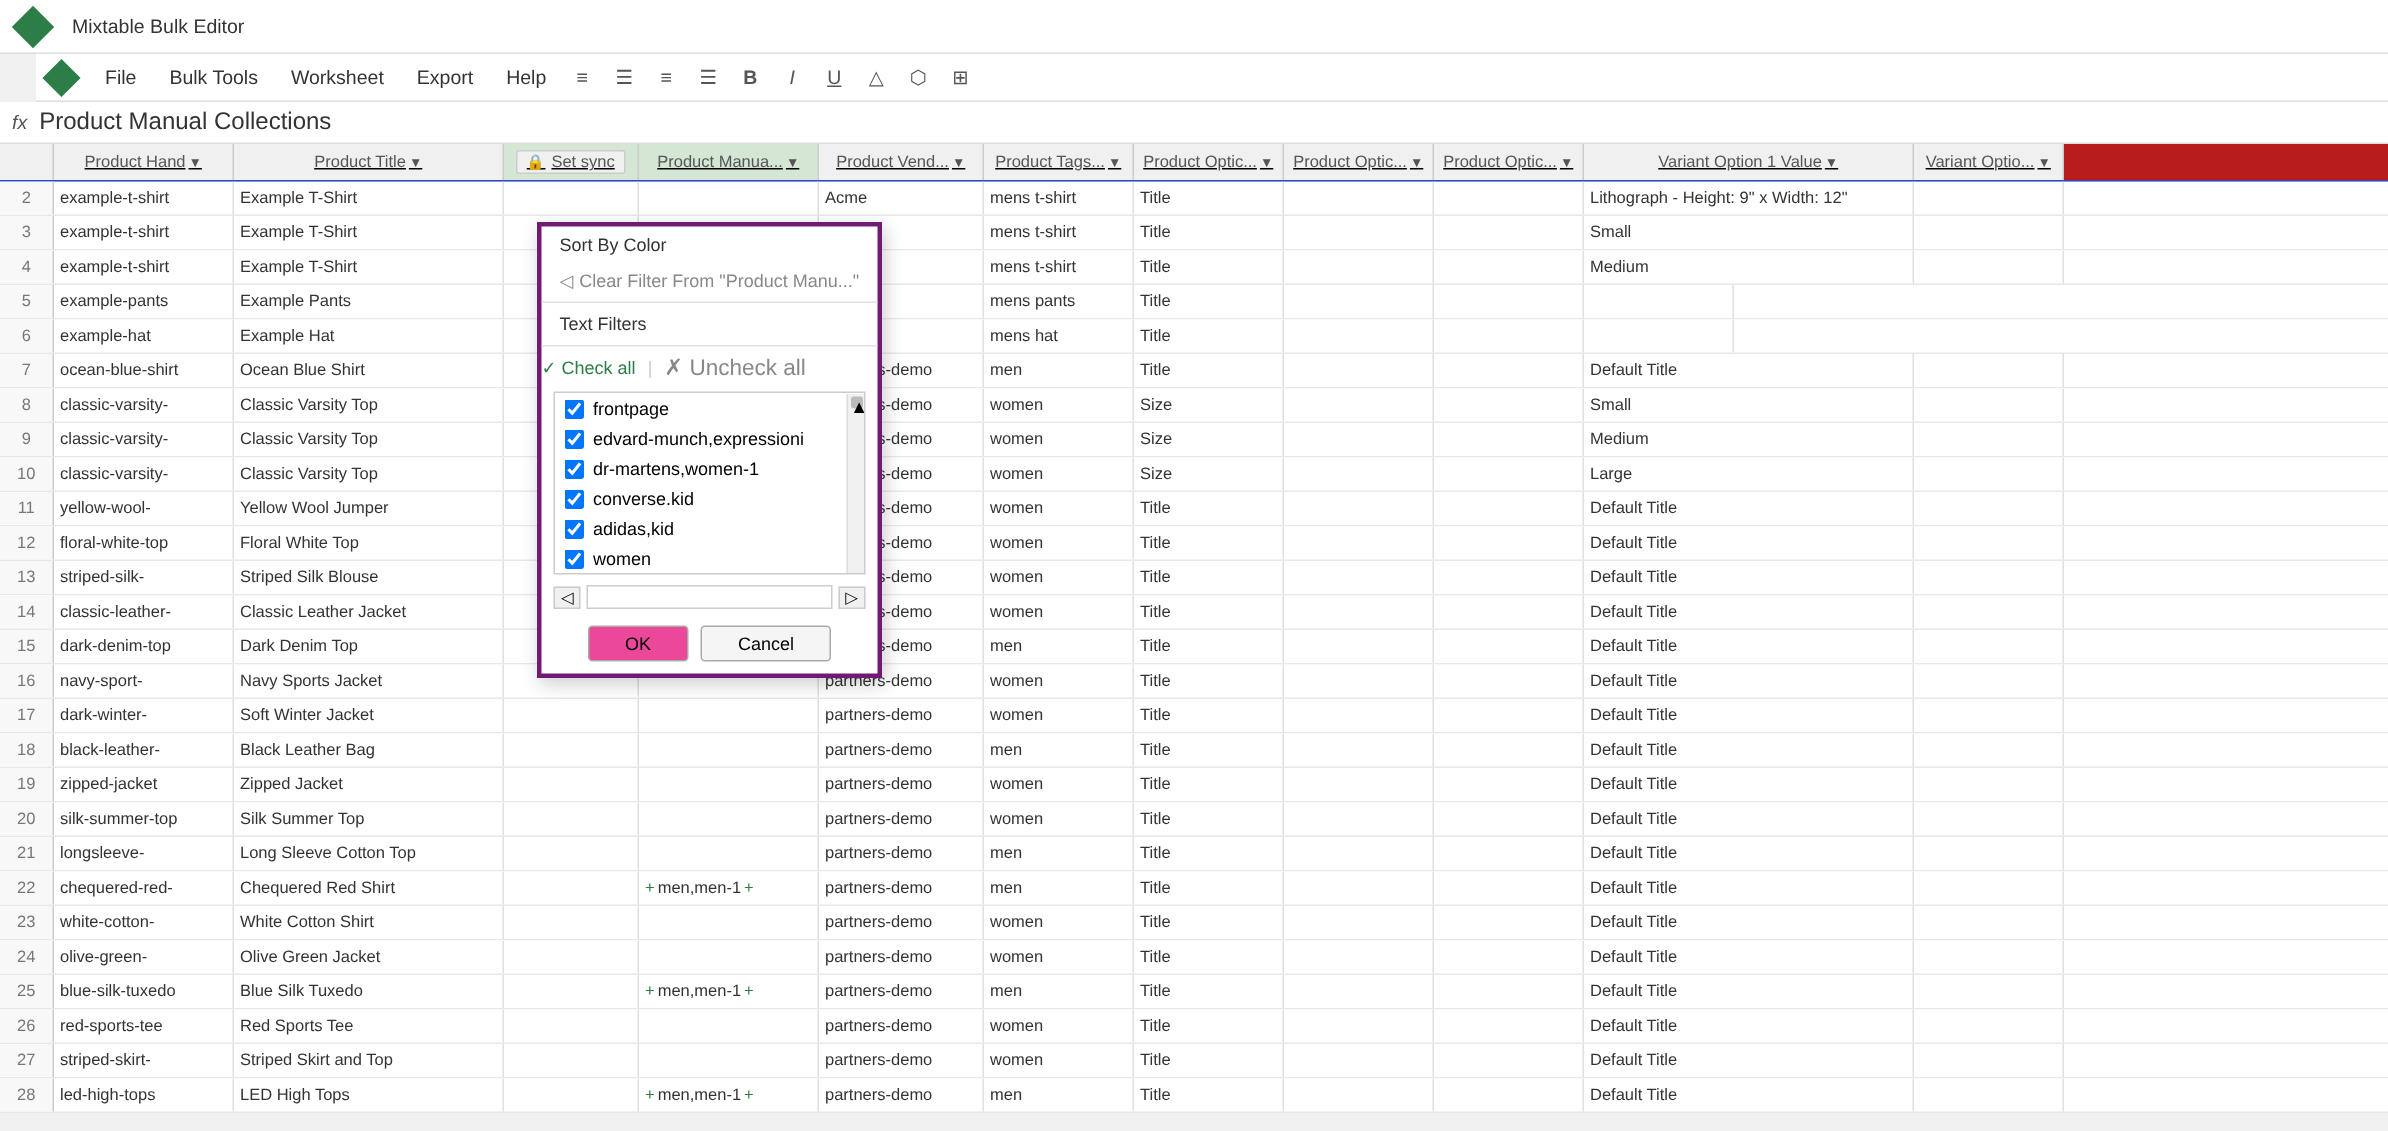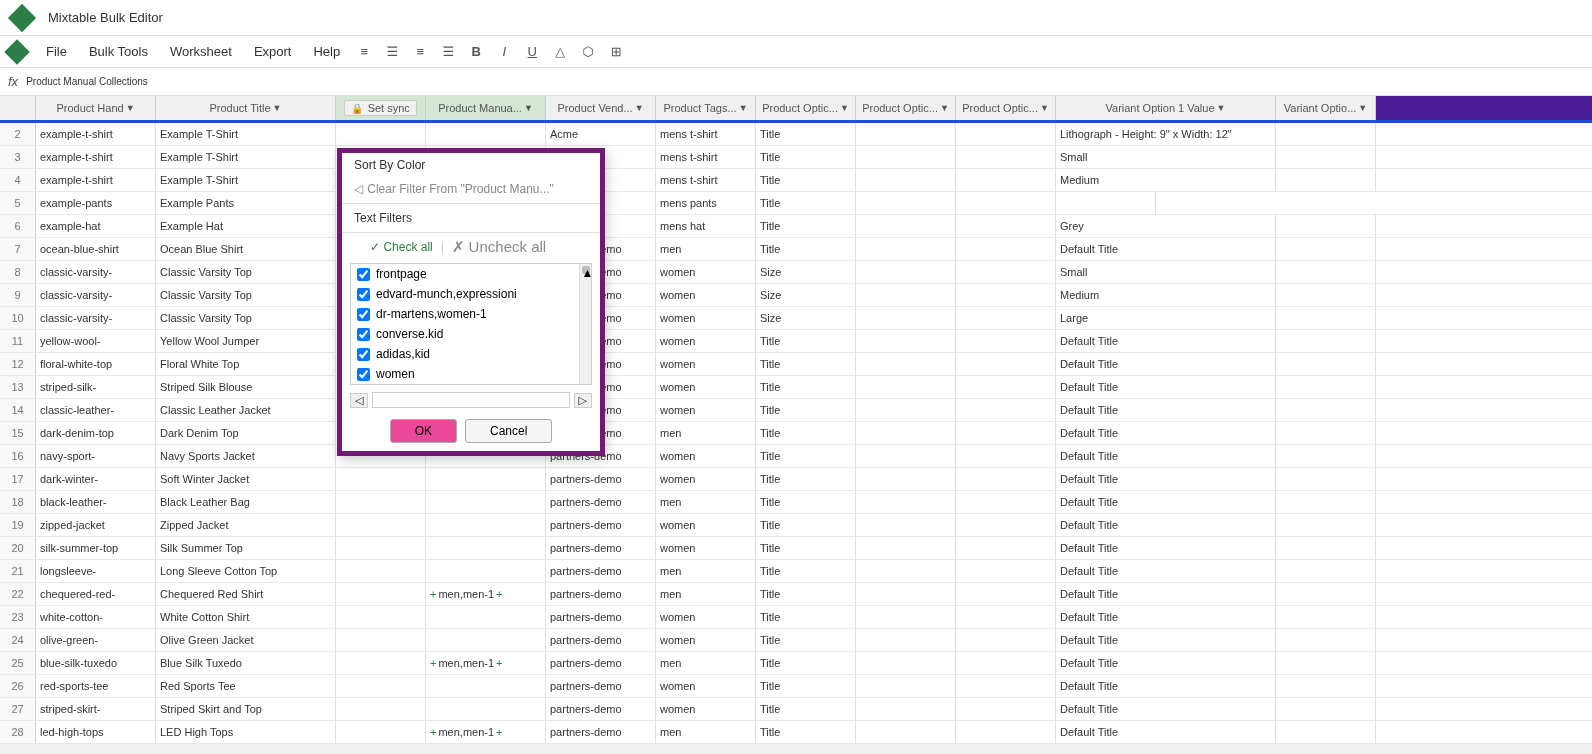--- a/index.html
+++ b/index.html
@@ -11,44 +11,44 @@
       background: #fff; border-bottom: 1px solid #ddd; padding: 0 12px; gap: 16px;
     }
     .title-bar .app-logo {
       width: 20px; height: 20px; background: #2d7d46; transform: rotate(45deg); display: inline-block;
     }
     .title-bar .app-name { font-size: 13px; font-weight: 500; color: #333; }
 
     
     .menu-bar {
       display: flex; align-items: center; height: 32px;
-      background: #fff; border-bottom: 1px solid #ddd; padding: 0 8px; gap: 2px;
+      background: #fff; border-bottom: 1px solid #ddd; padding: 0 8px; gap: 2px; margin-left: 24px;
     }
     .menu-bar .menu-logo {
       width: 18px; height: 18px; background: #2d7d46; transform: rotate(45deg); display: inline-block; margin-right: 8px;
     }
     .menu-bar .menu-item { padding: 4px 10px; cursor: pointer; border-radius: 3px; color: #333; font-size: 13px; }
     .menu-bar .workbook-title { flex: 1; text-align: center; font-size: 13px; font-weight: 600; color: #333; }
     .menu-bar .toolbar-icons { display: flex; align-items: center; gap: 4px; }
     .toolbar-btn { width: 24px; height: 24px; display: flex; align-items: center; justify-content: center; cursor: pointer; border-radius: 3px; font-size: 13px; color: #555; }
 
     
     .formula-bar {
       display: flex; align-items: center; height: 28px;
       background: #fff; border-bottom: 1px solid #ddd; padding: 0 8px; gap: 8px;
     }
     .formula-bar .fx { font-style: italic; color: #555; font-size: 13px; }
-    .formula-bar .formula-text { font-size: 10px; color: #333; }
+    .formula-bar .formula-text { font-size: 16px; color: #333; }
 
     
     .sheet-container { display: flex; flex-direction: column; overflow: hidden; }
 
     
     .col-header-row {
-      display: flex; background: #4c1d95; border-bottom: 3px solid #1d4ed8; user-select: none;
+      display: flex; background: #b91c1c; border-bottom: 1px solid #1d4ed8; user-select: none; text-decoration: underline;
     }
     .row-num-cell {
       width: 36px; min-width: 36px; height: 24px; border-right: 1px solid #ccc;
       display: flex; align-items: center; justify-content: center;
       font-size: 11px; color: #555; background: #f0f0f0;
     }
     .col-header {
       height: 24px; border-right: 1px solid #ccc;
       display: flex; align-items: center; justify-content: center;
       font-size: 11px; color: #555; background: #f0f0f0; font-weight: 500; position: relative;
@@ -77,34 +77,34 @@
     .cell.col-f { width: 100px; min-width: 100px; }
     .cell.col-g { width: 100px; min-width: 100px; }
     .cell.col-h { width: 100px; min-width: 100px; }
     .cell.col-i { width: 100px; min-width: 100px; }
     .cell.col-j { width: 220px; min-width: 220px; }
     .cell.col-k { width: 100px; min-width: 100px; }
     .plus-icon { color: #2d7d46; margin-right: 2px; }
 
     
     .filter-popup {
-      position: absolute; top: 148px; left: 337px; z-index: 1000;
-      background: #fff; border: 5px solid #701a75; box-shadow: 2px 4px 12px rgba(0,0,0,0.2);
-      width: 268px; padding: 0;
+      position: absolute; top: 148px; left: 358px; z-index: 1000;
+      background: #fff; border: 3px solid #701a75; box-shadow: 2px 4px 12px rgba(0,0,0,0.2);
+      width: 230px; padding: 0;
     }
     .filter-popup .fp-menu-item {
       padding: 5px 12px; font-size: 12px; color: #333; cursor: pointer;
     }
     .filter-popup .fp-sep { height: 1px; background: #e0e0e0; margin: 2px 0; }
     .fp-search-box {
       margin: 6px 10px; padding: 3px 8px;
       border: 1px solid #ccc; border-radius: 3px; font-size: 12px; width: calc(100% - 20px);
     }
     .fp-checkall-row {
-      display: flex; align-items: center; gap: 8px; padding: 3px 0; font-size: 12px; margin-left: 28px;
+      display: flex; align-items: center; gap: 8px; padding: 3px 0; font-size: 12px;
     }
     .fp-checkall-row span { color: #555; }
     .fp-list {
       margin: 4px 0; max-height: 140px; overflow-y: auto;
       border: 1px solid #ccc; margin: 4px 8px;
     }
     .fp-list-item {
       display: flex; align-items: center; gap: 6px; padding: 3px 6px; font-size: 12px;
     }
     .fp-list-item input[type=checkbox] { cursor: pointer; }
@@ -273,21 +273,20 @@
     <div class="cell row-num">6</div>
     <div class="cell col-a">example-hat</div>
     <div class="cell col-b">Example Hat</div>
     <div class="cell col-c"></div>
     <div class="cell col-d"></div>
     <div class="cell col-e">Acme</div>
     <div class="cell col-f">mens hat</div>
     <div class="cell col-g">Title</div>
     <div class="cell col-h"></div>
     <div class="cell col-i"></div>
-    <div class="cell col-j">Grey</div>
     <div class="cell col-k"></div>
   </div>
       <div class="data-row">
     <div class="cell row-num">7</div>
     <div class="cell col-a">ocean-blue-shirt</div>
     <div class="cell col-b">Ocean Blue Shirt</div>
     <div class="cell col-c"></div>
     <div class="cell col-d"></div>
     <div class="cell col-e">partners-demo</div>
     <div class="cell col-f">men</div>

